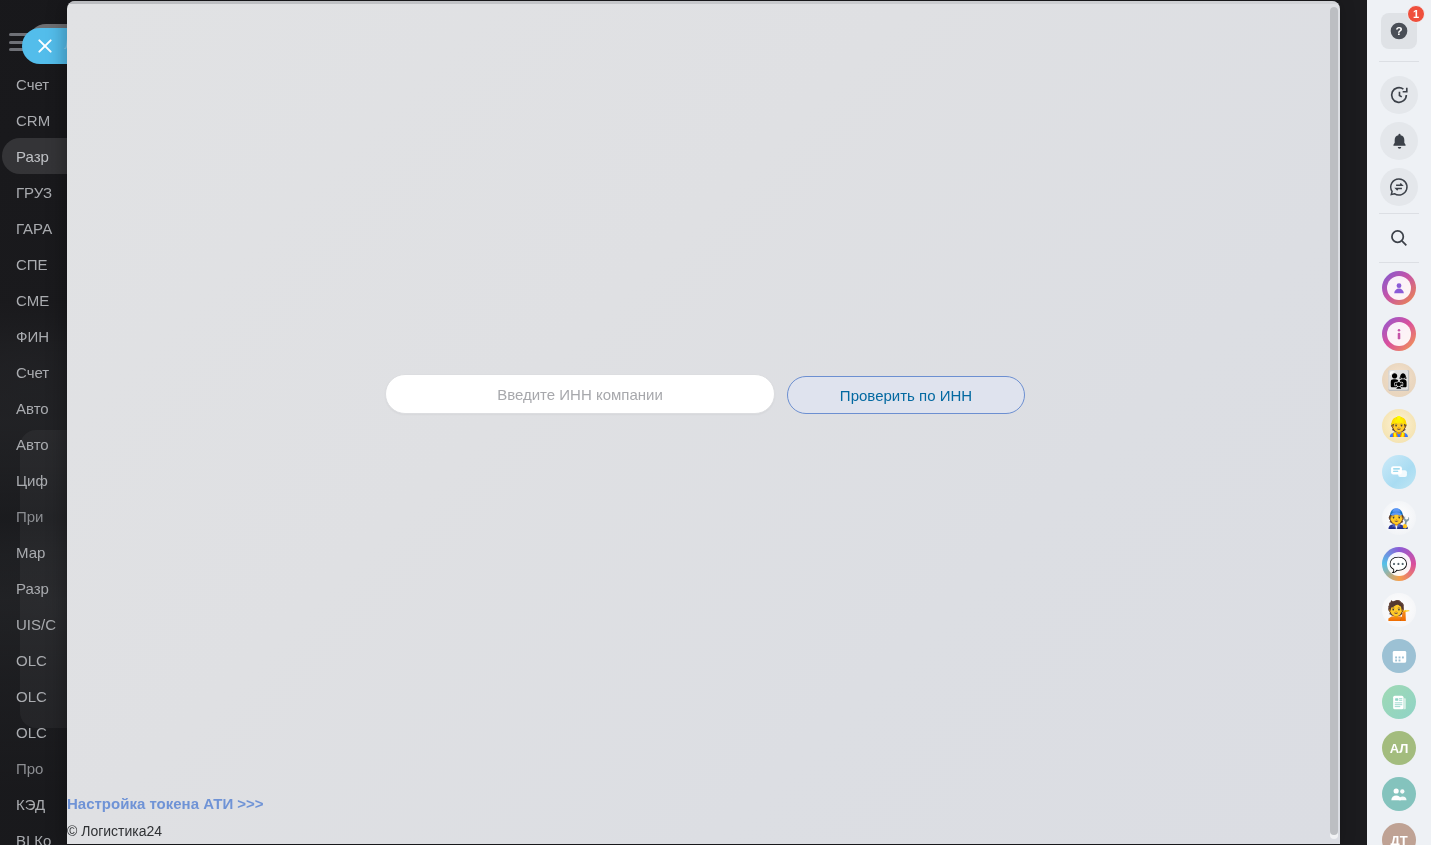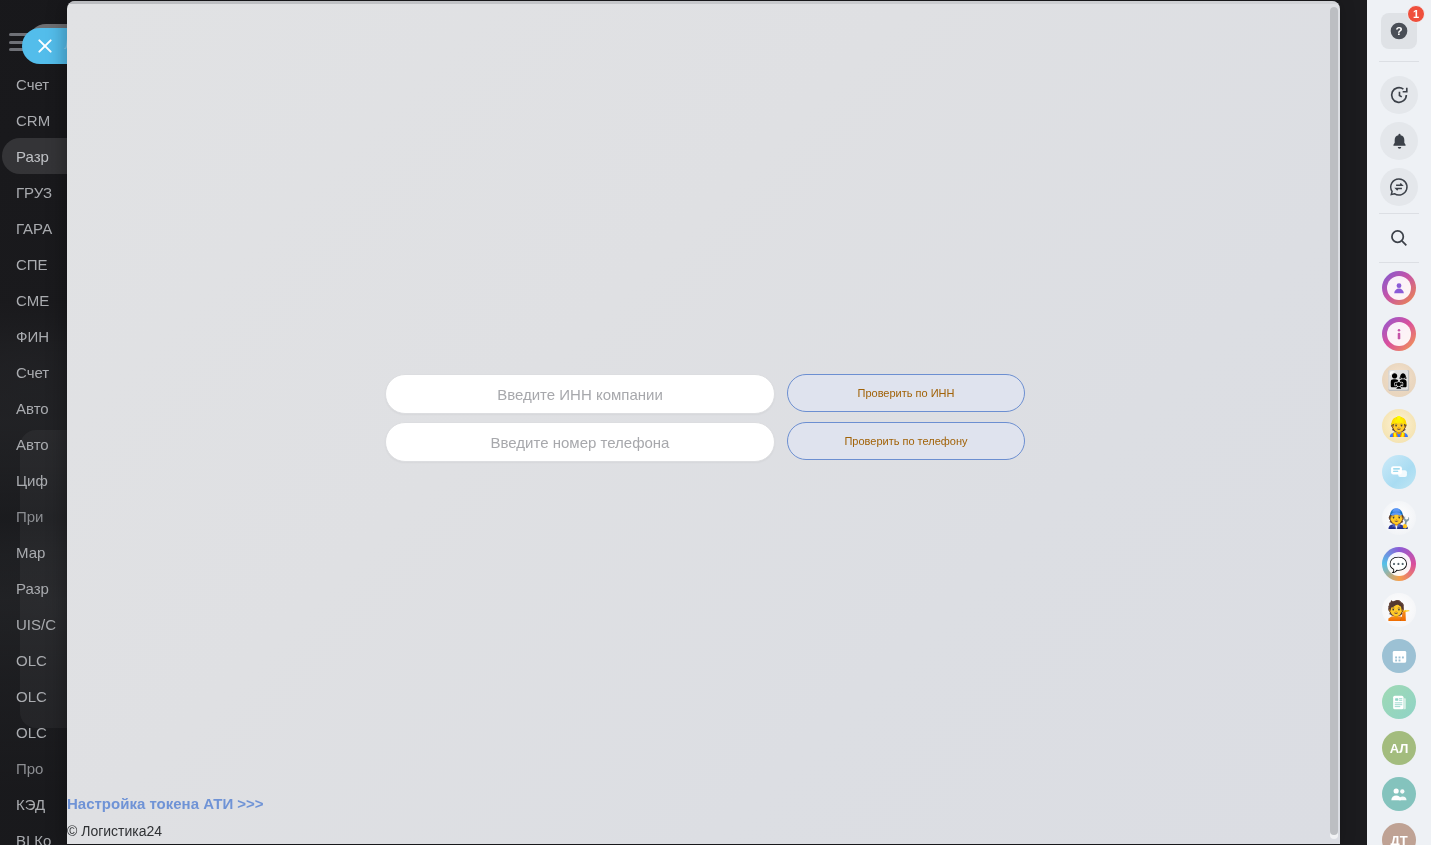--- a/index.html
+++ b/index.html
@@ -147,21 +147,21 @@
     background: linear-gradient(90deg, rgba(170,172,176,.7), rgba(200,202,206,.55));
   }
 
   .form-wrap {
     position: absolute;
     left: 318px; top: 373px;
     width: 640px;
   }
   .form-row {
     display: flex;
-    align-items: flex-start;
+    align-items: flex-end;
     gap: 12px;
     margin-bottom: 8px;
   }
   .text-input {
     width: 390px;
     height: 40px;
     border-radius: 20px;
     border: 1px solid #dcdde0;
     background: #ffffff;
     outline: none;
@@ -171,22 +171,22 @@
     color: #3a3a3a;
     box-shadow: 0 1px 2px rgba(0,0,0,.04);
   }
   .text-input::placeholder { color: #a7a8ac; }
   .check-btn {
     width: 238px;
     height: 38px;
     border-radius: 19px;
     border: 1px solid #6c8fd1;
     background: #dfe3ee;
-    color: #a16207;
-    font-size: 11px;
+    color: #0369a1;
+    font-size: 15px;
     font-family: "Liberation Sans", sans-serif;
     cursor: pointer;
   }
 
   .panel-footer {
     position: absolute;
     left: 0; bottom: 5px;
     width: 1273px;
     text-align: left;
   }
@@ -390,24 +390,20 @@
   </div>
 
   <div class="main-panel">
     <div class="panel-top-line"></div>
 
     <div class="form-wrap">
       <div class="form-row">
         <input class="text-input" type="text" placeholder="Введите ИНН компании" style="">
         <button class="check-btn">Проверить по ИНН</button>
       </div>
-      <div class="form-row">
-        <input class="text-input" type="text" placeholder="Введите номер телефона" style="">
-        <button class="check-btn">Проверить по телефону</button>
-      </div>
     </div>
 
     <div class="panel-footer">
       <a class="ati-link" href="#">Настройка токена АТИ &gt;&gt;&gt;</a>
       <div class="copyright">© Логистика24</div>
     </div>
 
     <div class="panel-scrollbar">
       <div class="thumb"></div>
     </div>

